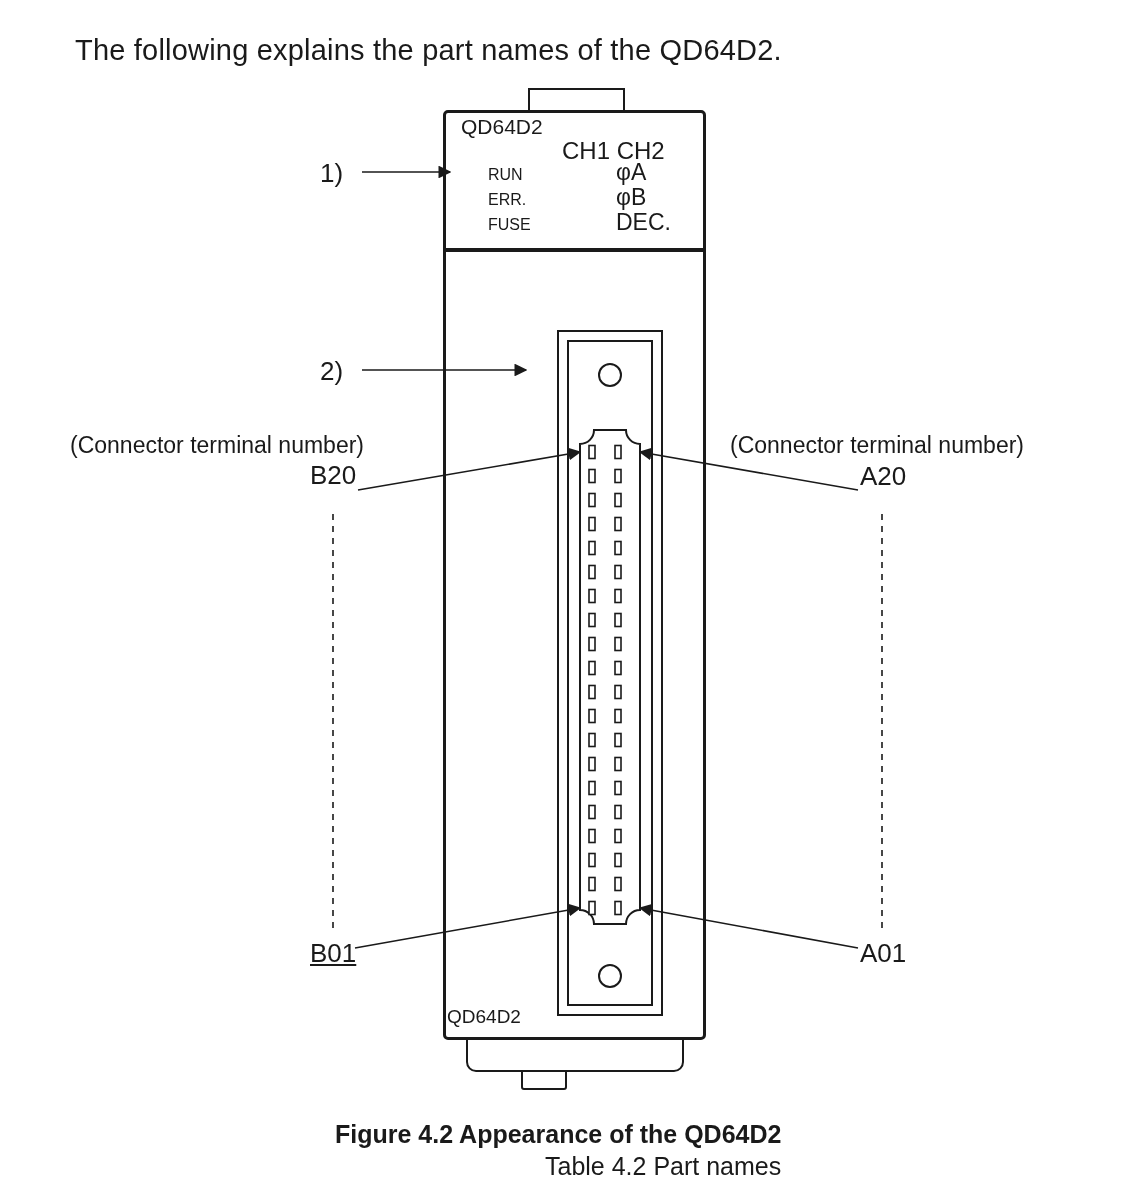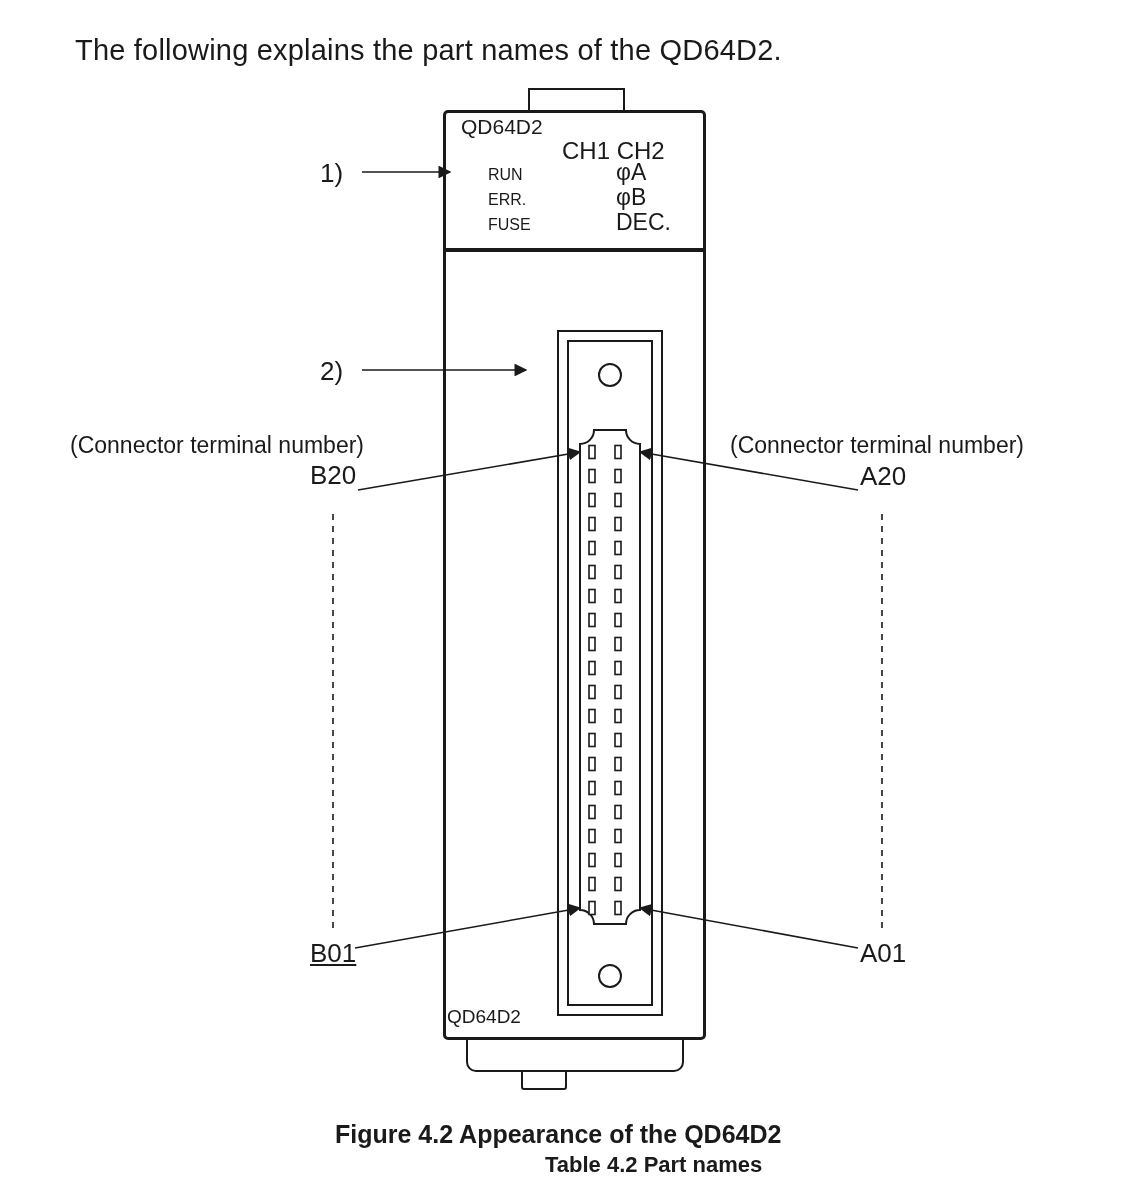--- a/index.html
+++ b/index.html
@@ -50,21 +50,21 @@
   .term-b20 { left:310px; top:460px; }
   .term-a20 { left:860px; top:461px; }
   .term-b01 { left:310px; top:938px;text-decoration:underline; }
   .term-a01 { left:860px; top:938px; }
 
   .overlay { left:0; top:0; width:1141px; height:1185px; z-index:5; pointer-events:none; }
   .leader { stroke:#1a1a1a; stroke-width:1.6; fill:none; }
   .dashed { stroke:#1a1a1a; stroke-width:1.6; fill:none; stroke-dasharray:6 6; }
 
   .fig-caption { left:335px; top:1096px; font-size:25px; font-weight:bold; z-index:6;margin-top:24px; }
-  .table-caption { left:545px; top:1152px; font-size:22px; font-weight:bold; z-index:6; }
+  .table-caption { left:545px; top:1152px; font-size:25px; font-weight:normal; z-index:6; }
 </style>
 </head>
 <body>
 
 <div class="page">
 
   <div class="abs intro">The following explains the part names of the QD64D2.</div>
 
   <div class="abs module-top-tab"></div>
   <div class="abs module-body"></div>

